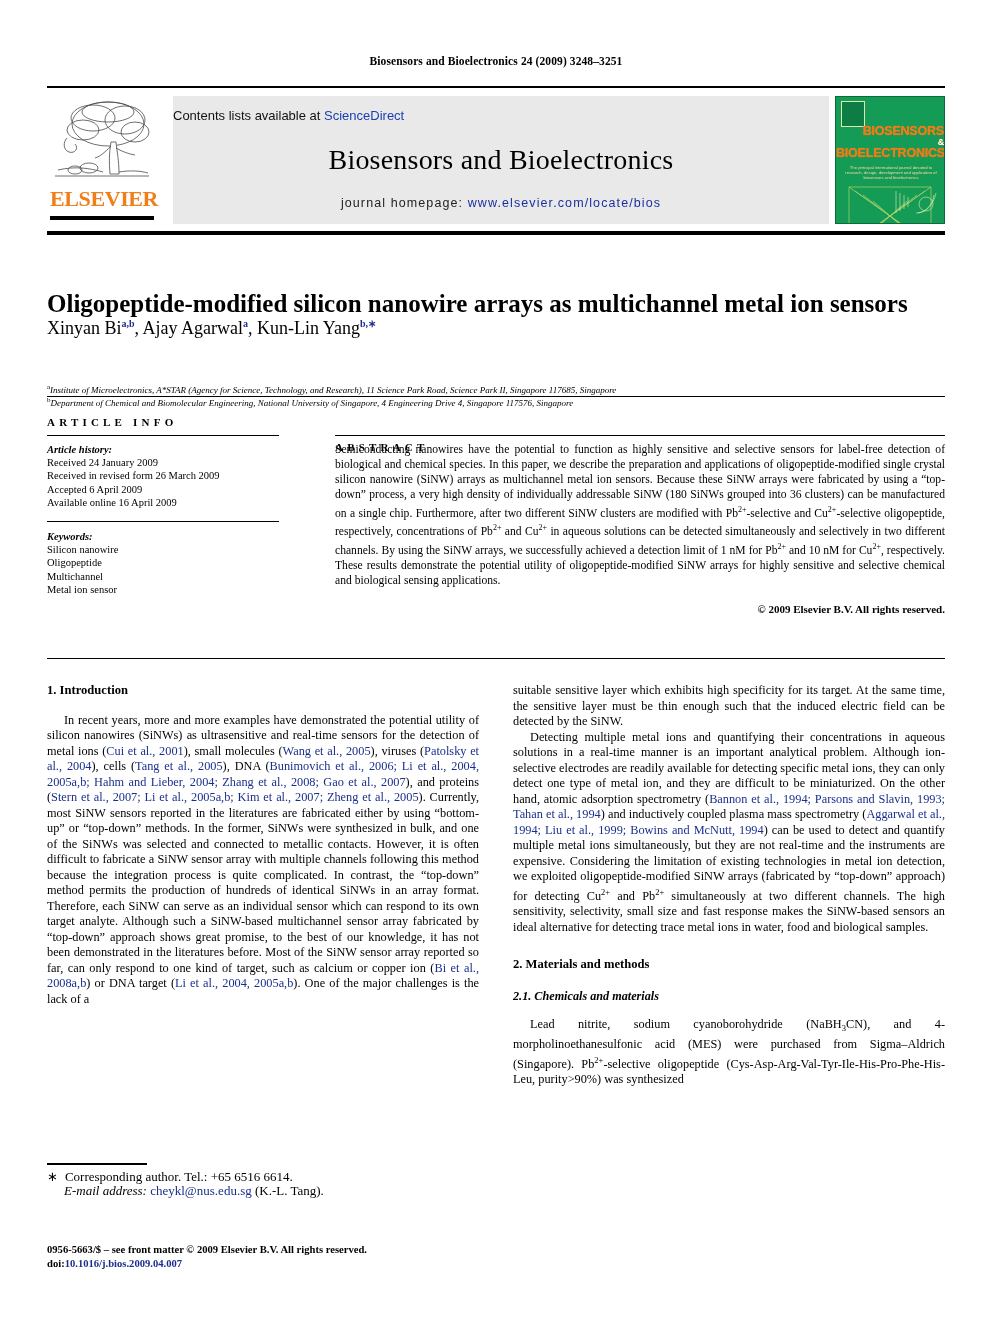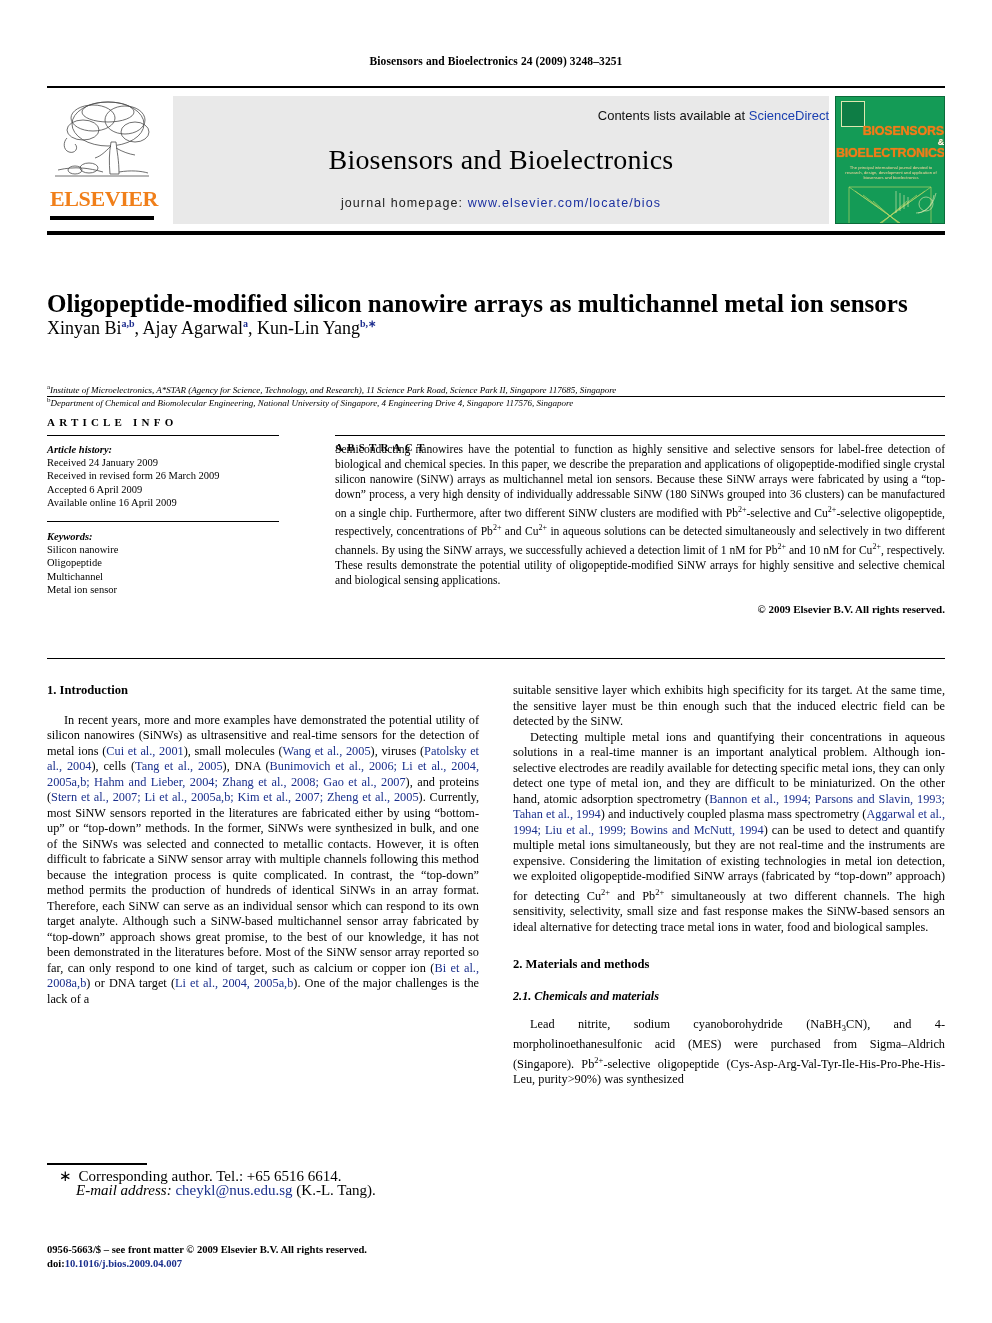--- a/index.html
+++ b/index.html
@@ -87,21 +87,21 @@
     background: #e9e9e9;
     position: relative;
     margin-left: 4px;
     margin-right: 6px;
   }
   .contents-line {
     position: absolute;
     top: 12px;
     left: 0;
     width: 100%;
-    text-align: right;
+    text-align: left;
     font-family: "Liberation Sans", sans-serif;
     font-size: 13px;
     color: #111;
   }
   .contents-line .sd {
     color: #1a3fb0;
   }
   .journal-name {
     position: absolute;
     top: 48px;
@@ -364,23 +364,23 @@
     position: absolute;
     top: 1163px;
     left: 47px;
     width: 100px;
     height: 1.5px;
     background: #000;
   }
   .footnotes {
     position: absolute;
     top: 1170px;
-    left: 59px;
+    left: 47px;
     width: 432px;
-    font-size: 15px;
+    font-size: 13px;
     line-height: 13.5px;
   }
   .footnotes .fn-marker { margin-right: 7px; }
   .footnotes .ital { font-style: italic; }
   .imprint {
     position: absolute;
     top: 1243px;
     left: 47px;
     width: 432px;
     font-size: 10.6px;

